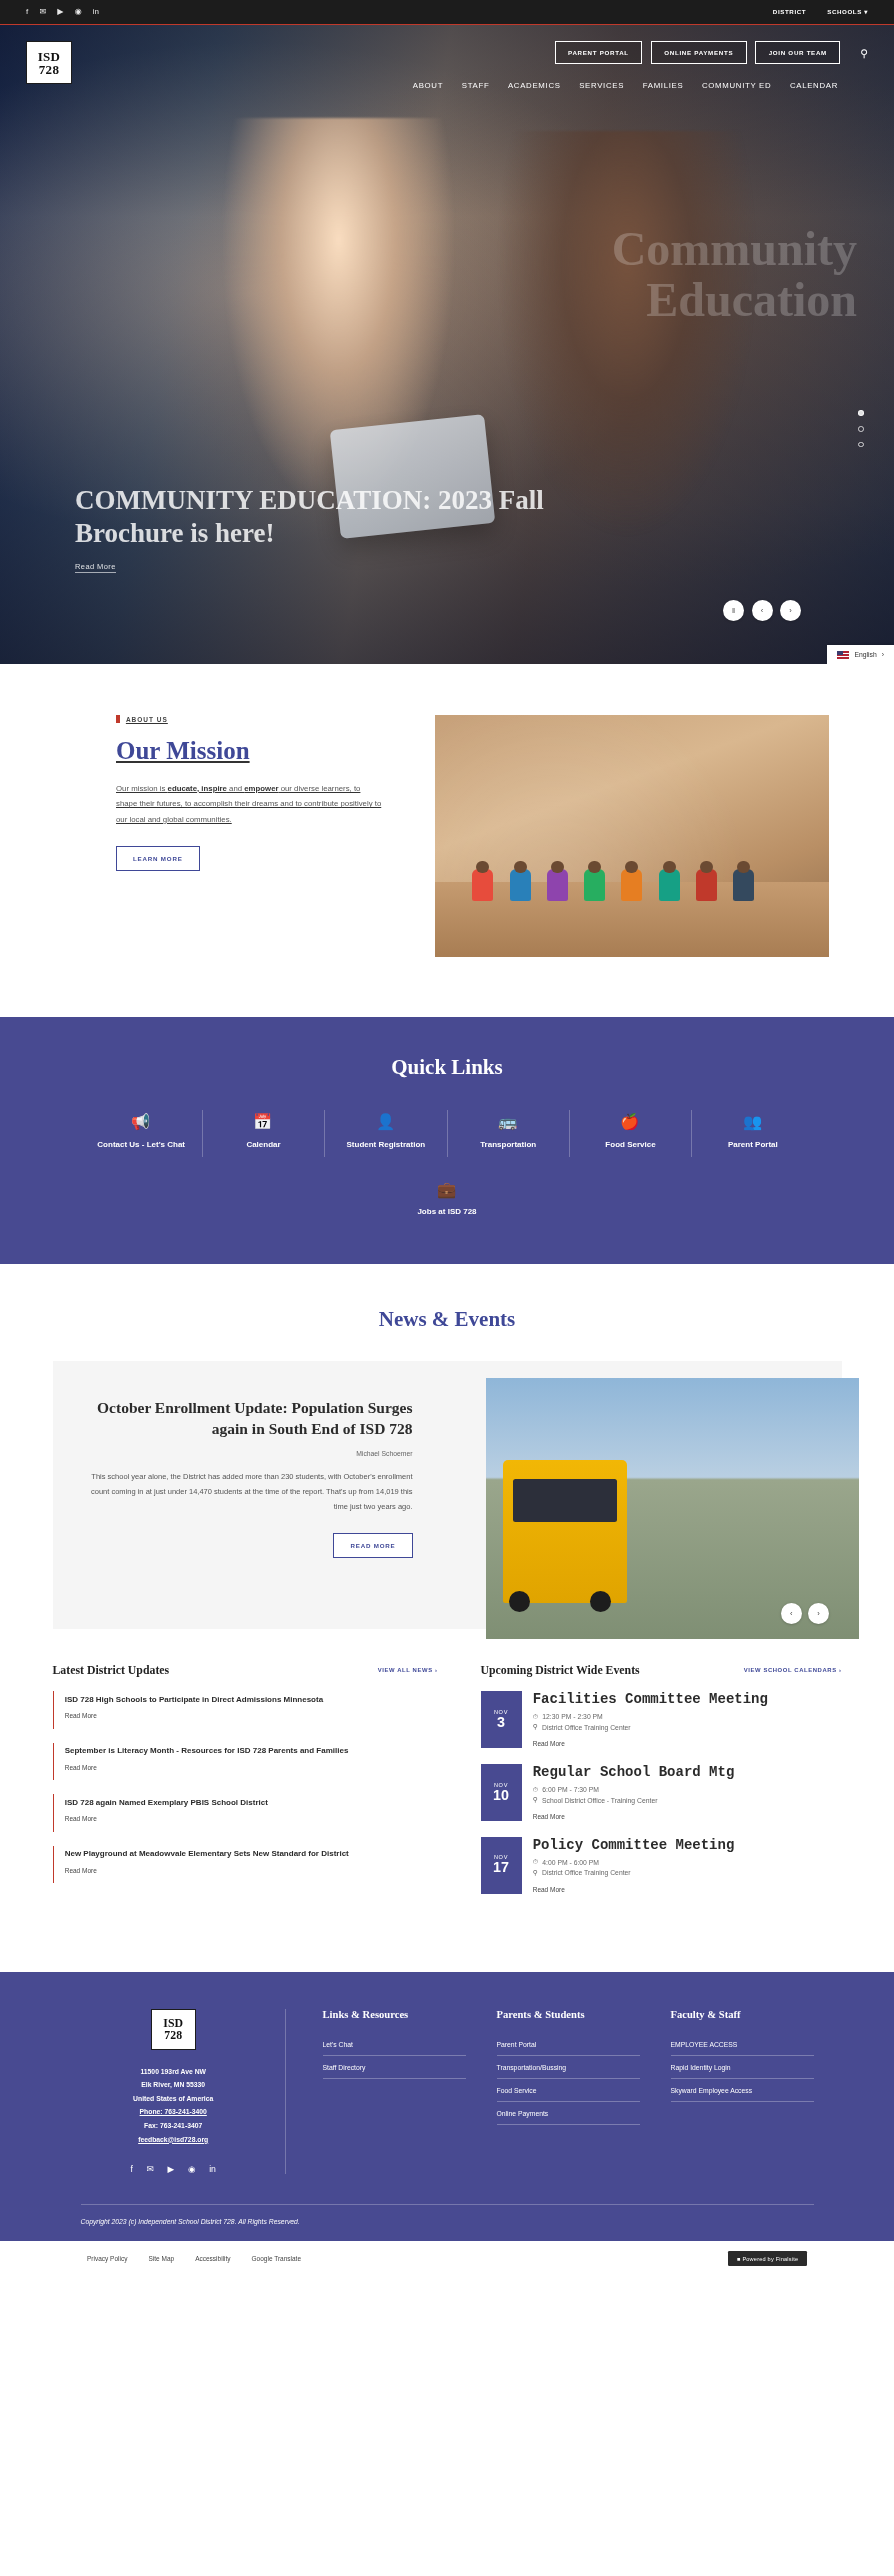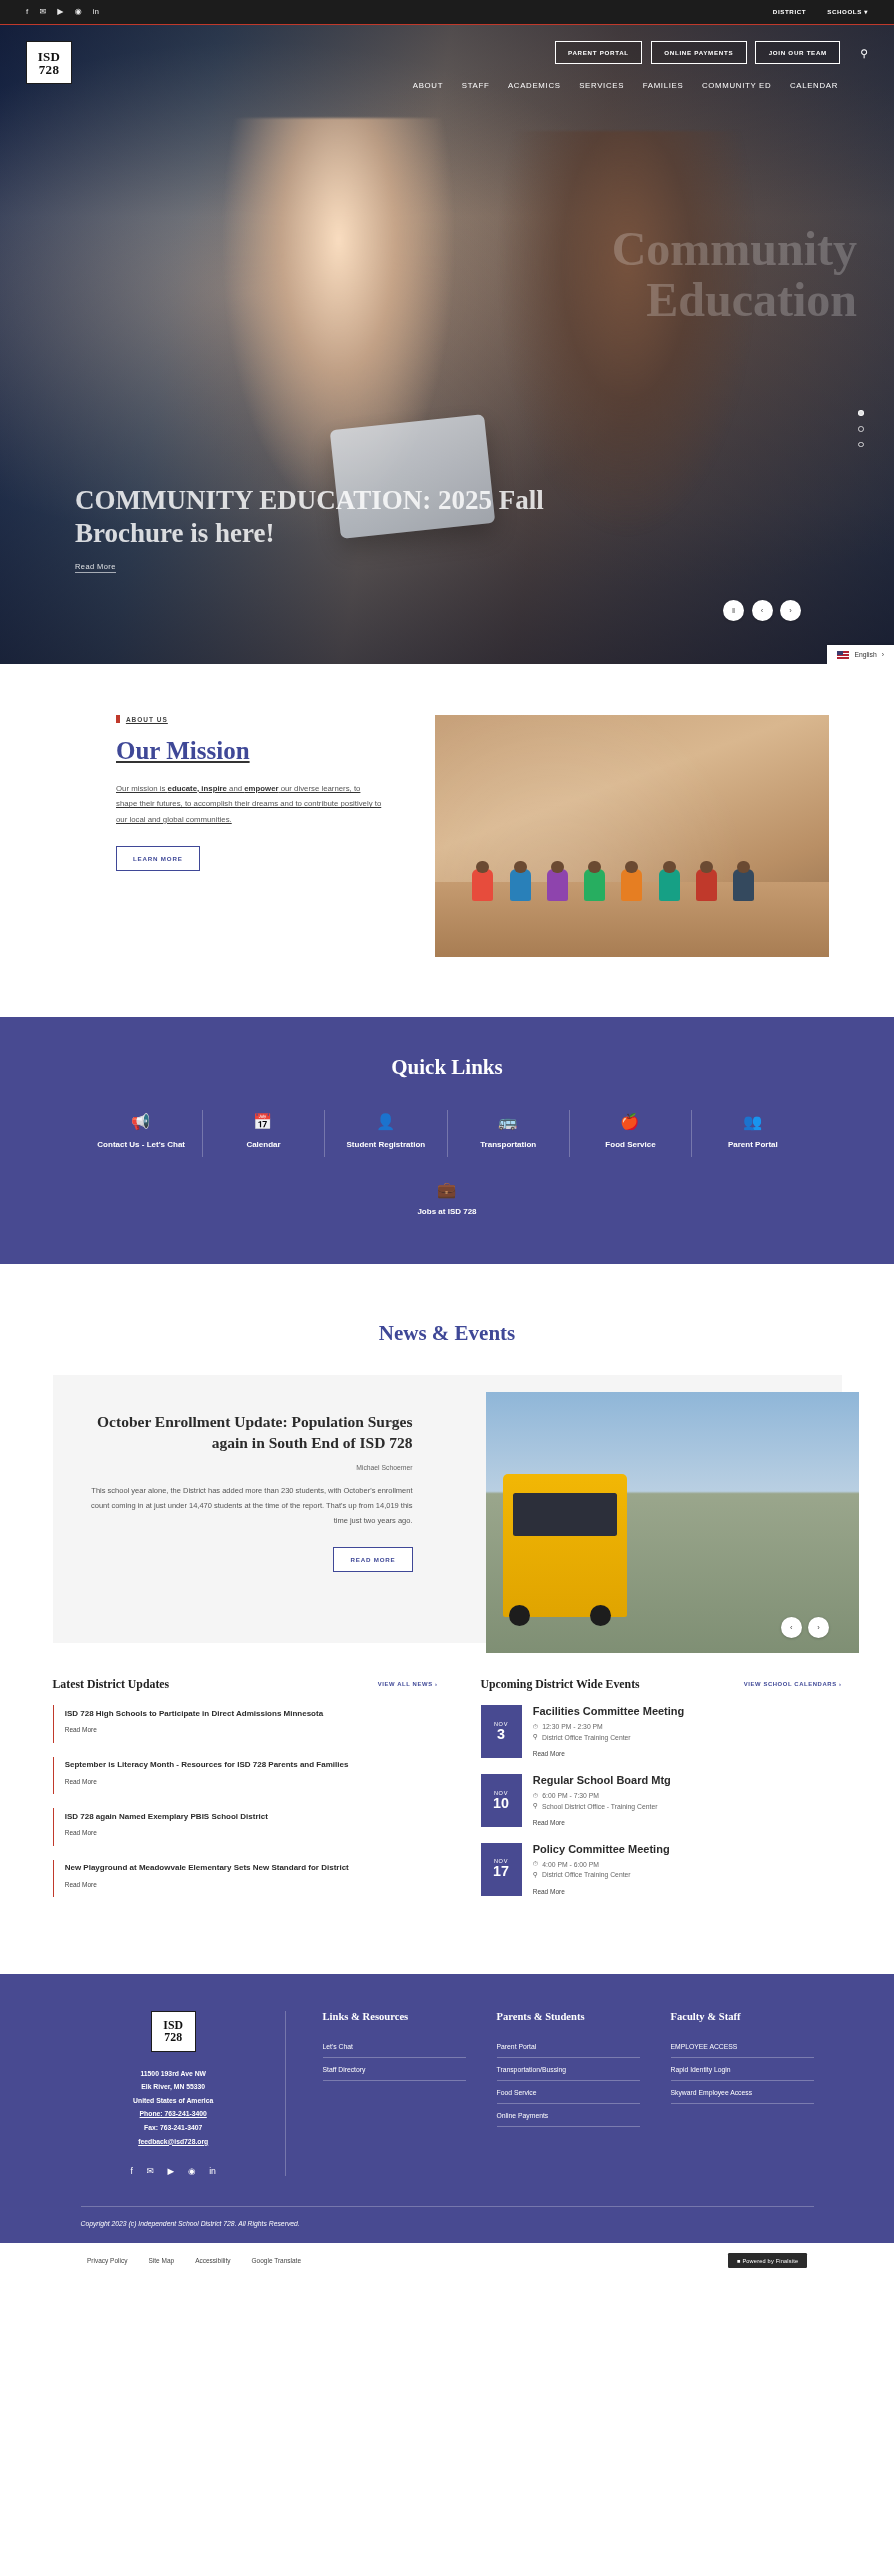--- a/index.html
+++ b/index.html
@@ -292,21 +292,20 @@
 
   
   .news-sec { background: #fff; padding: 43px 0 25px 0; }
   .news-sec h2 {
     text-align: center;
     font-family: "Liberation Serif", serif;
     font-size: 21px;
     color: #3f4897;
     margin-bottom: 28.6px;
     font-weight: 700;
-    margin-top: 14px;
   }
   .feature {
     width: 789px; margin: 0 auto;
     background: #f5f5f5;
     display: flex; align-items: stretch;
     position: relative;
     min-height: 268px;
   }
   .feature-text { width: 397px; padding: 36px 37px 31px 32px; text-align: right; }
   .feature-text h3 {
@@ -362,21 +361,21 @@
     font-size: 6.5px; color: #444; text-decoration: none;
   }
   .evt { display: flex; gap: 11.2px; margin-bottom: 16px; }
   .evt-date {
     width: 41px; min-height: 38px; background: #484a91; color: #fff;
     display: flex; flex-direction: column; align-items: center; justify-content: center;
     padding: 5px 0;
   }
   .evt-date .m { font-size: 5.6px; letter-spacing: 0.7px; text-transform: uppercase; }
   .evt-date .d { font-size: 14.3px; font-weight: 700; line-height: 1.1; }
-  .evt-body h5 { font-size: 11px; color: #2b2b2b; font-weight: 700; margin-bottom: 5.6px; }
+  .evt-body h5 { font-size: 14px; color: #2b2b2b; font-weight: 700; margin-bottom: 5.6px; font-family: Liberation Mono, monospace; }
   .evt-meta { font-size: 6.8px; color: #666; display: flex; align-items: center; gap: 4.3px; margin-bottom: 2.5px; }
 
   
   footer { background: #484a91; color: #fff; margin-top: 37px; padding: 37px 0 0 0; }
   .foot-grid { width: 733px; margin: 0 auto; display: flex; }
   .foot-brand { width: 205px; text-align: center; border-right: 0.6px solid rgba(255,255,255,.25); padding-right: 18.6px;}
   .foot-logo {
     width: 45px; height: 41px; background: #fff; border: 1.9px solid #1c1c1c;
     margin: 0 auto 15px auto; display:flex; flex-direction:column; align-items:center; justify-content:center;
     font-family:"Liberation Serif", serif; font-weight:800; color:#111; font-size:11.8px; line-height:1.02;
@@ -457,21 +456,21 @@
       </nav>
     </div>
   </div>
 
   <div class="hero-watermark">
     <div>Community</div>
     <div>Education</div>
   </div>
 
   <div class="hero-caption">
-    <h2>COMMUNITY EDUCATION: 2025 Fall Brochure is here!</h2>
+    <h2>COMMUNITY EDUCATION: 2023 Fall Brochure is here!</h2>
     <a class="hero-link" href="#">Read More</a>
   </div>
 
   <div class="hero-dots">
     <i class="on"></i>
     <i></i>
     <i></i>
   </div>
 
   <div class="hero-controls">

